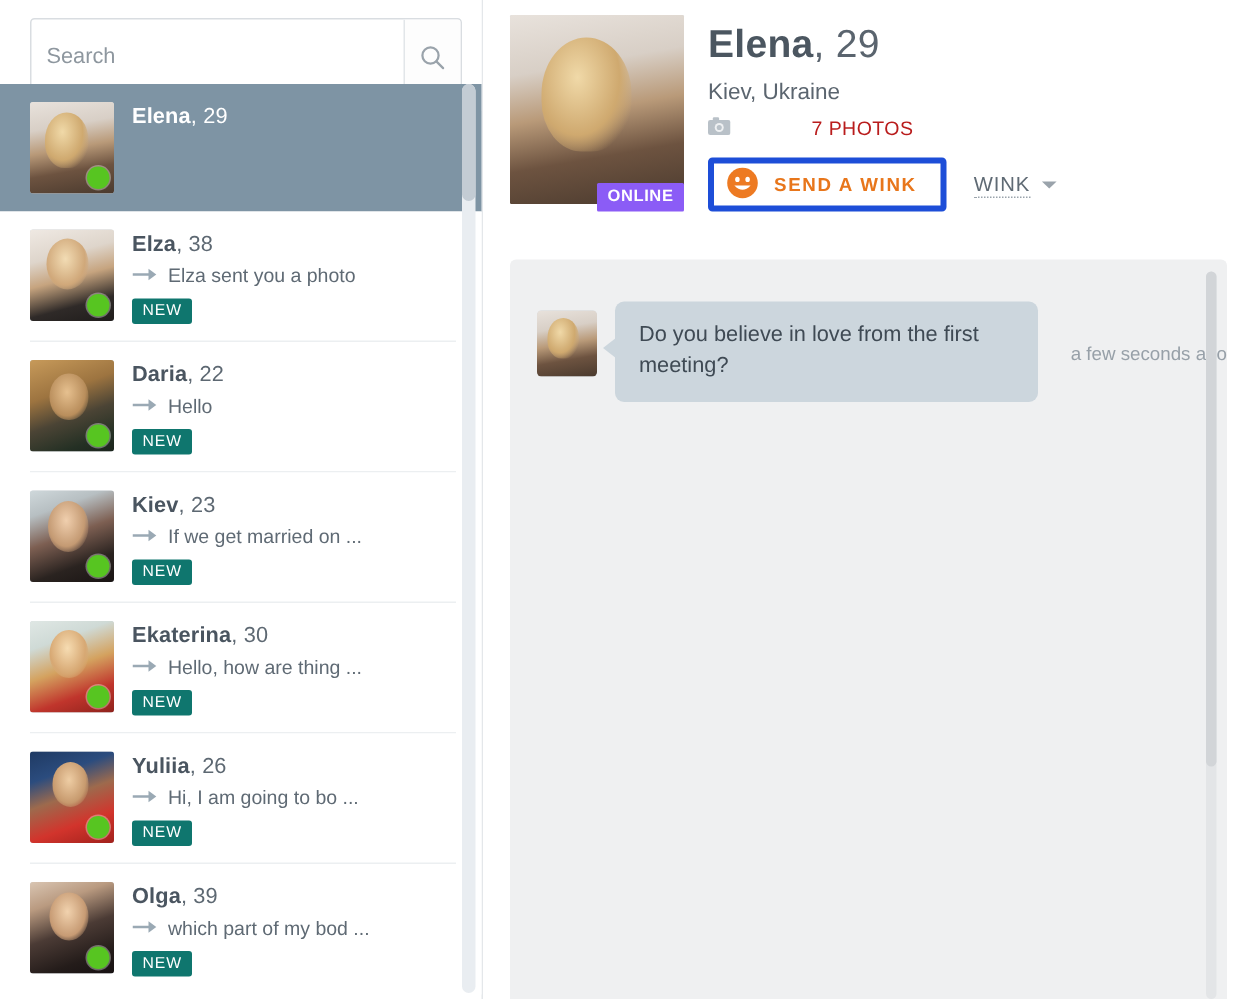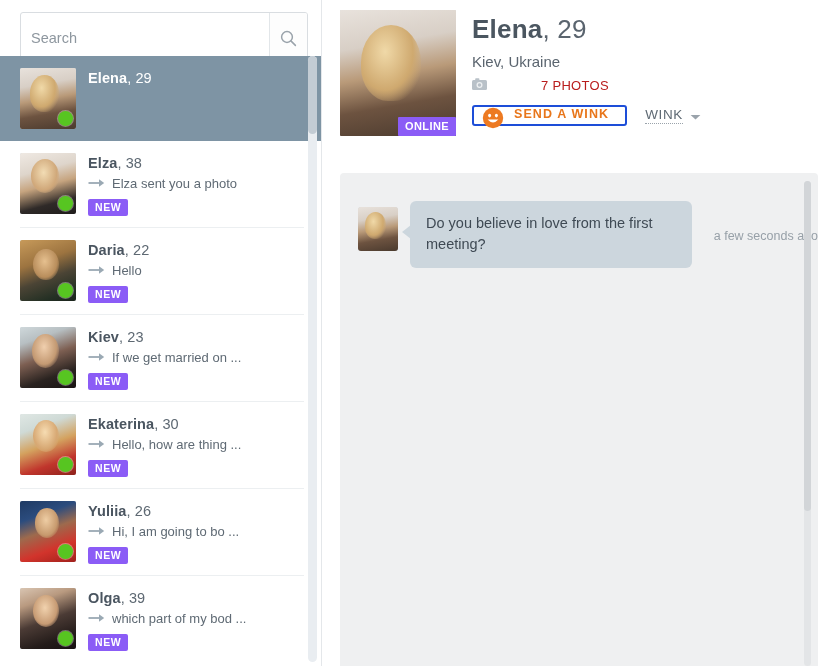--- a/index.html
+++ b/index.html
@@ -120,24 +120,24 @@
     color: #5f6a74;
     white-space: nowrap;
     overflow: hidden;
   }
   .arrow-ico { flex:0 0 auto; margin-right: 7px; display:block; }
   .conv.selected .conv-snippet { color: #ffffff; }
 
   .badge-new {
     display: inline-block;
     margin-top: 8px;
-    background: #8b5cf6;
+    background: #0f766e;
     color: #fff;
     font-size: 10.5px;
-    font-weight: 700;
+    font-weight: 400;
     letter-spacing: .6px;
     padding: 3px 7px 3px 7px;
     border-radius: 2px;
     line-height: 11px;
   }
 
   
   .sb-track {
     position: absolute;
     top: 56px; right: 4px;
@@ -207,24 +207,24 @@
     display: flex; align-items: center;
     margin-top: 7px;
     font-size: 13px;
     color: #b91c1c;
     letter-spacing: .3px;
     gap: 48px;
   }
   .cam-ico { margin-right: 6px; display:block; }
   .pf-actions { display:flex; align-items:center; margin-top: 12px; }
   .wink-btn {
-    display: flex; align-items: flex-start;
-    height: 21px;
+    display: flex; align-items: center;
+    height: 36px;
     padding: 0 16px 0 8px;
-    border: 2px solid #1d4ed8;
+    border: 4px solid #1d4ed8;
     border-radius: 3px;
     background: #ffffff;
     cursor: pointer;
     font-family: "Liberation Sans", sans-serif;
   }
   .wink-label {
     font-size: 12.5px;
     font-weight: 700;
     letter-spacing: 1.1px;
     color: #e8761b;

